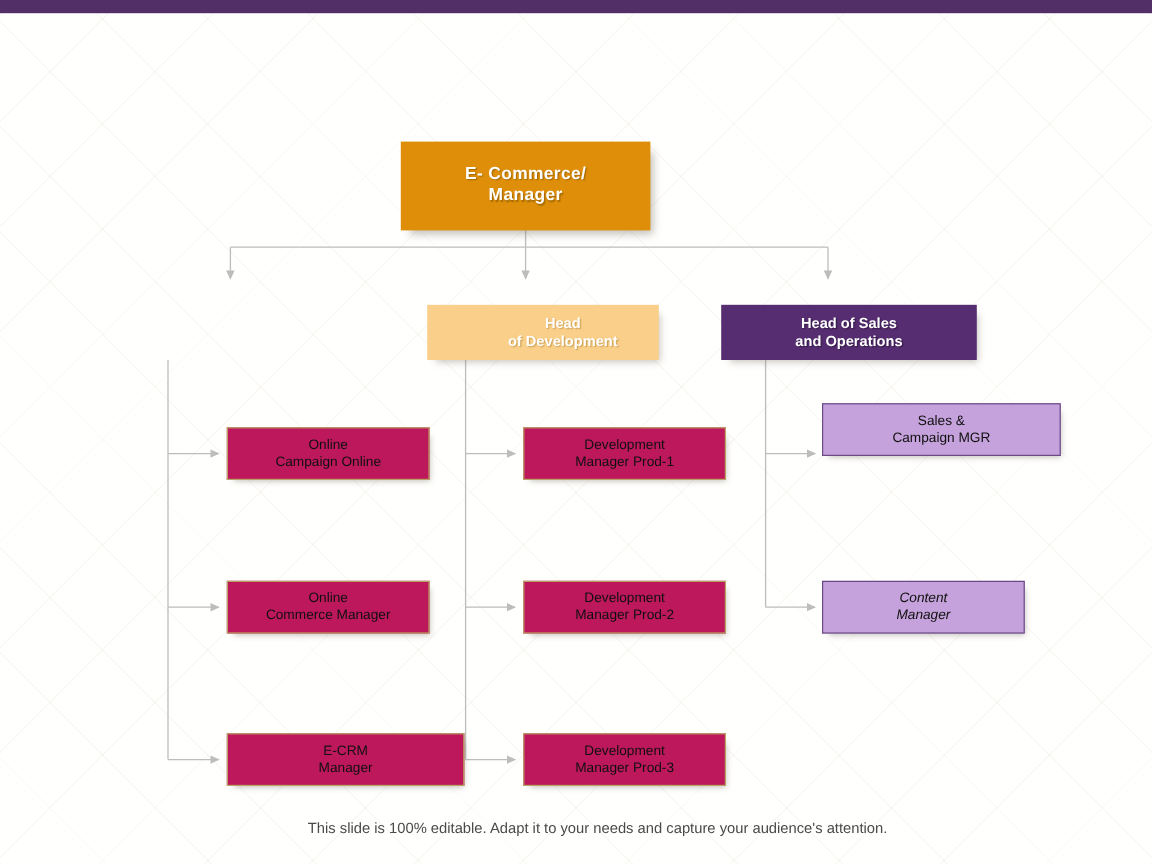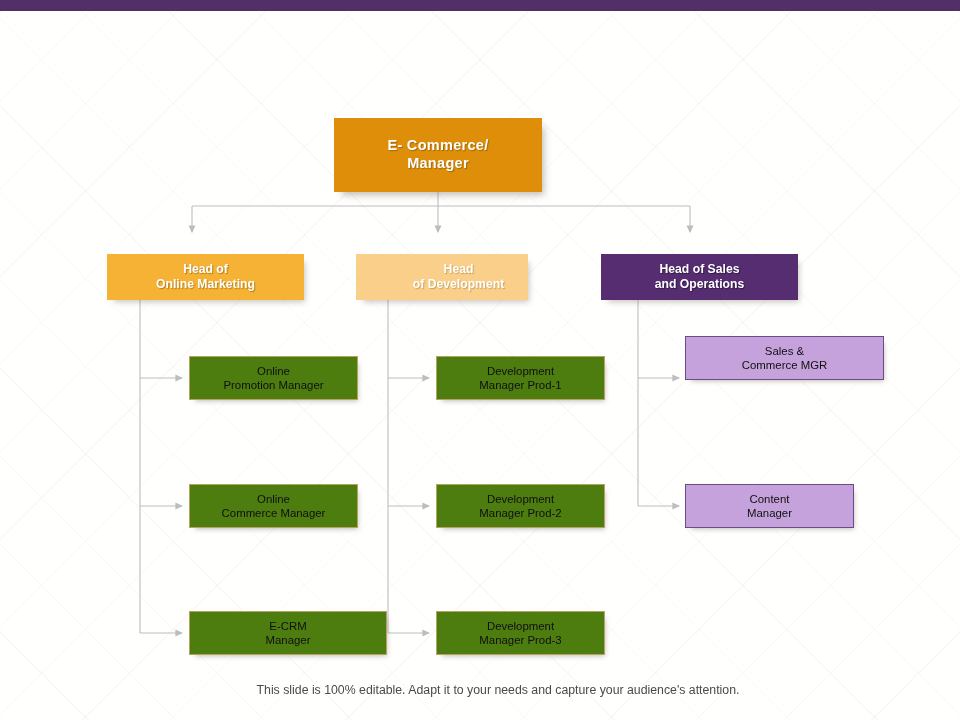--- a/index.html
+++ b/index.html
@@ -86,21 +86,21 @@
   .head-sales {
     background: #562D70;
     color: #ffffff;
     font-size: 12.2px;
     font-weight: bold;
     text-shadow: 1px 1px 1px rgba(20,5,35,0.5);
     box-shadow: 4px 5px 6px -3px rgba(120,110,95,0.40);
   }
   
   .leaf-cream {
-    background: #4d7c0f;
+    background: #be185d;
     border: 1px solid #B8A262;
     color: #101010;
     font-size: 11.4px;
     box-shadow: 3px 4px 5px -3px rgba(120,110,95,0.45);
   }
   .leaf-purple {
     background: #C5A2DB;
     border: 1px solid #6B4A86;
     color: #101010;
     font-size: 11.4px;
@@ -163,45 +163,39 @@
     </g>
   </svg>
 
   <div class="node topnode" style="left:334px; top:118px; width:208px; height:74px;">
     <div>
       <span class="lbl">E- Commerce/</span>
       <span class="lbl">Manager</span>
     </div>
   </div>
 
-  <div class="node head-mkt" style="left:107px; top:254px; width:197px; height:46px;">
-    <div>
-      <span class="lbl">Head of</span>
-      <span class="lbl">Online Marketing</span>
-    </div>
-  </div>
-
-  <div class="node head-dev" style="left:356px; top:254px; width:172px; height:46px;padding-left:33px;">
+
+  <div class="node head-dev" style="left:356px; top:254px; width:193px; height:46px;padding-left:33px;">
     <div>
       <span class="lbl">Head</span>
       <span class="lbl">of Development</span>
     </div>
   </div>
 
-  <div class="node head-sales" style="left:601px; top:254px; width:197px; height:46px;">
+  <div class="node head-sales" style="left:601px; top:254px; width:213px; height:46px;">
     <div>
       <span class="lbl">Head of Sales</span>
       <span class="lbl">and Operations</span>
     </div>
   </div>
 
   <div class="node leaf-cream" style="left:189px; top:356px; width:169px; height:44px;">
     <div>
       <span class="lbl">Online</span>
-      <span class="lbl">Promotion Manager</span>
+      <span class="lbl">Campaign Online</span>
     </div>
   </div>
 
   <div class="node leaf-cream" style="left:189px; top:484px; width:169px; height:44px;">
     <div>
       <span class="lbl">Online</span>
       <span class="lbl">Commerce Manager</span>
     </div>
   </div>
 
@@ -229,25 +223,25 @@
   <div class="node leaf-cream" style="left:436px; top:611px; width:169px; height:44px;">
     <div>
       <span class="lbl">Development</span>
       <span class="lbl">Manager Prod-3</span>
     </div>
   </div>
 
   <div class="node leaf-purple" style="left:685px; top:336px; width:199px; height:44px;">
     <div>
       <span class="lbl">Sales &amp;</span>
-      <span class="lbl">Commerce MGR</span>
-    </div>
-  </div>
-
-  <div class="node leaf-purple" style="left:685px; top:484px; width:169px; height:44px;">
+      <span class="lbl">Campaign MGR</span>
+    </div>
+  </div>
+
+  <div class="node leaf-purple" style="left:685px; top:484px; width:169px; height:44px;font-style:italic;">
     <div>
       <span class="lbl">Content</span>
       <span class="lbl">Manager</span>
     </div>
   </div>
 
   <div id="footer">This slide is 100% editable. Adapt it to your needs and capture your audience's attention.</div>
 
 </div>
 

